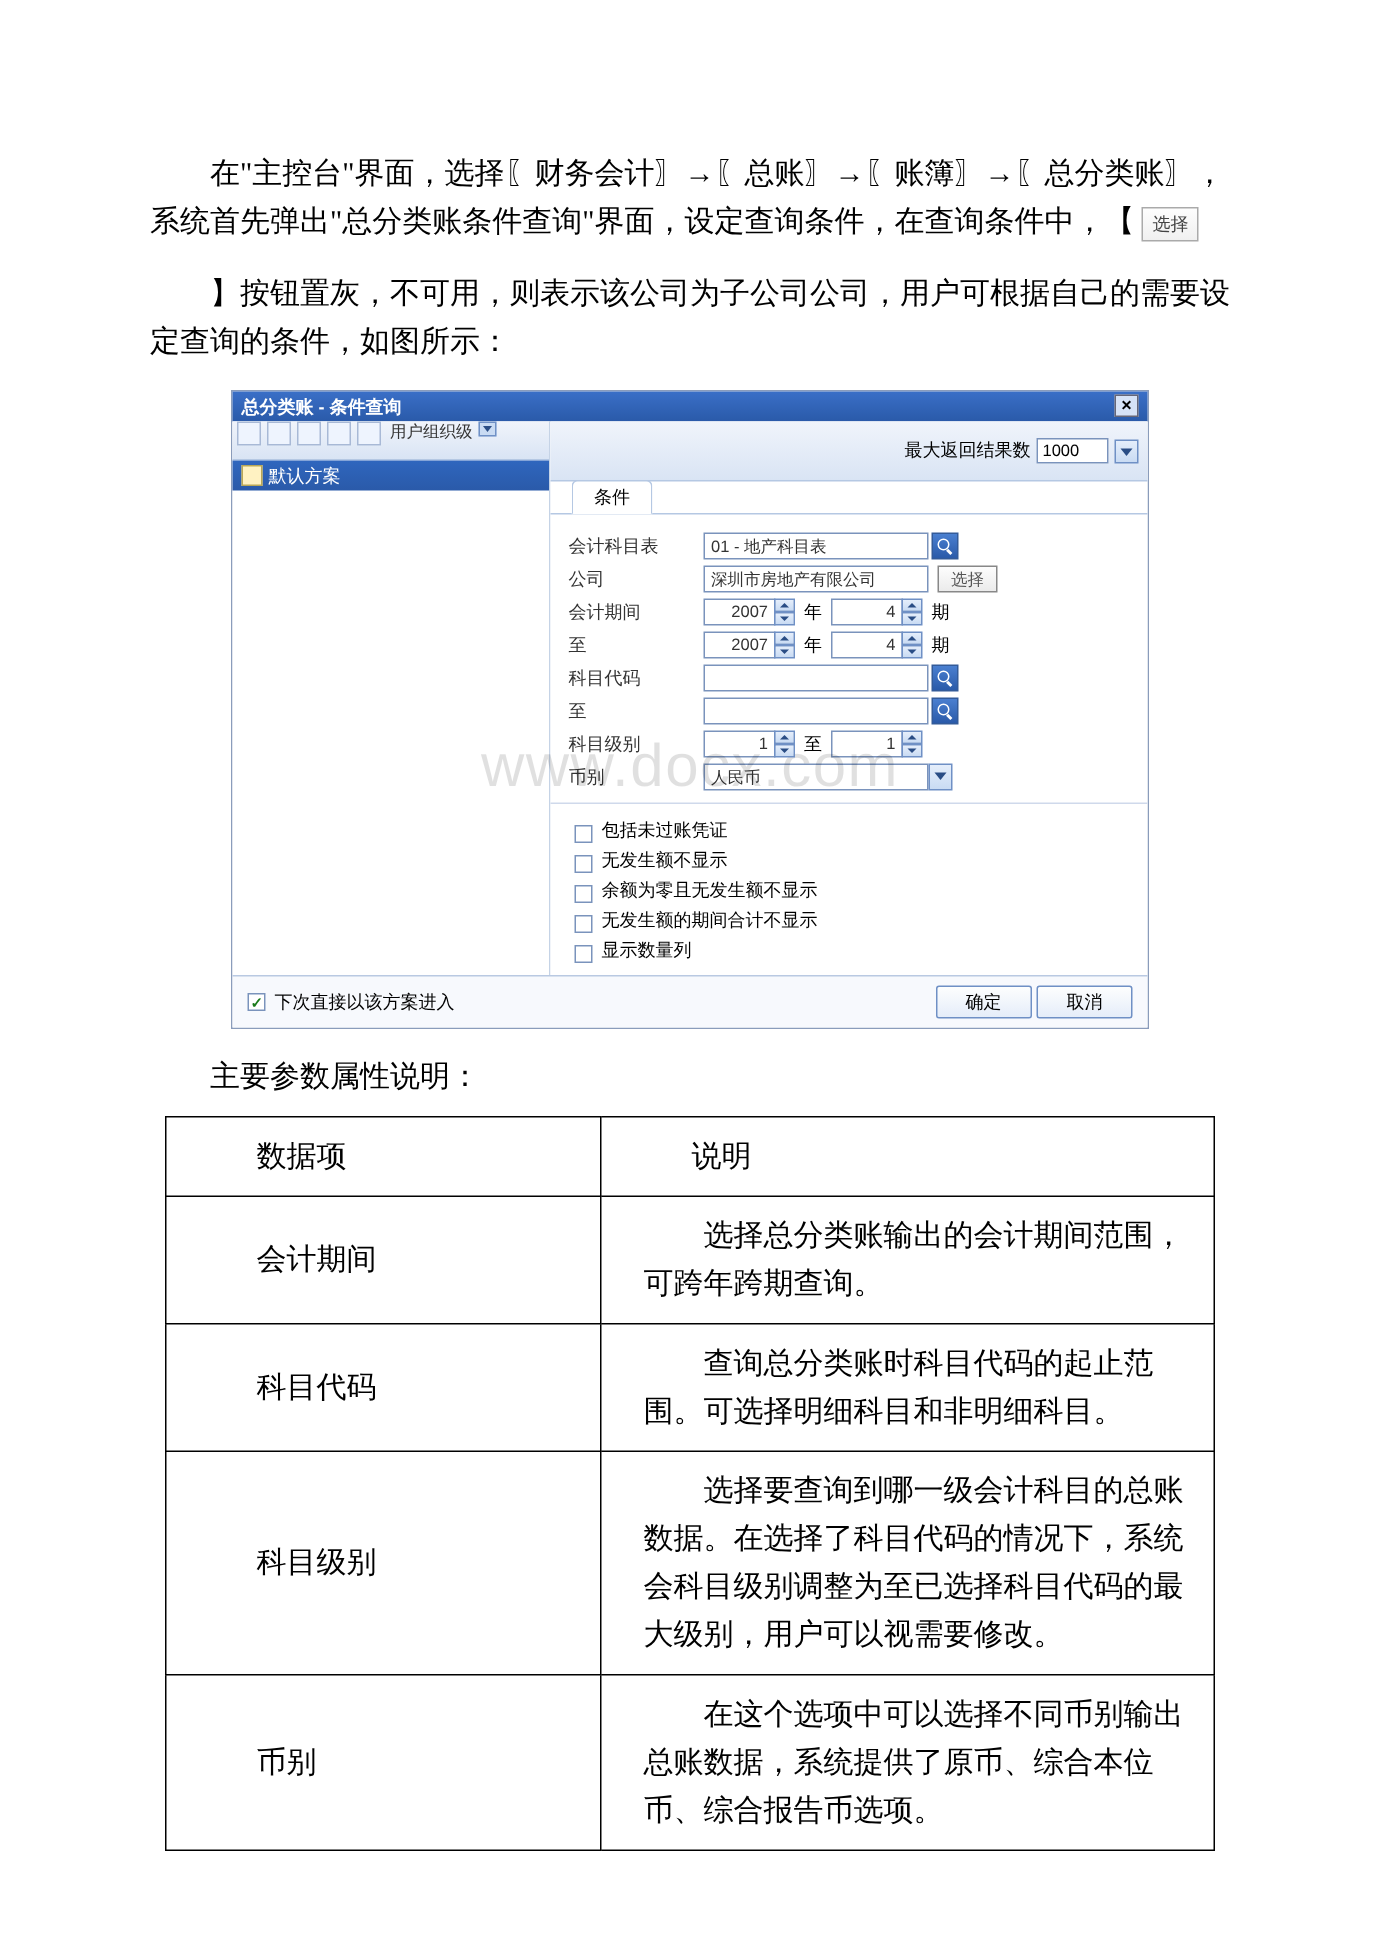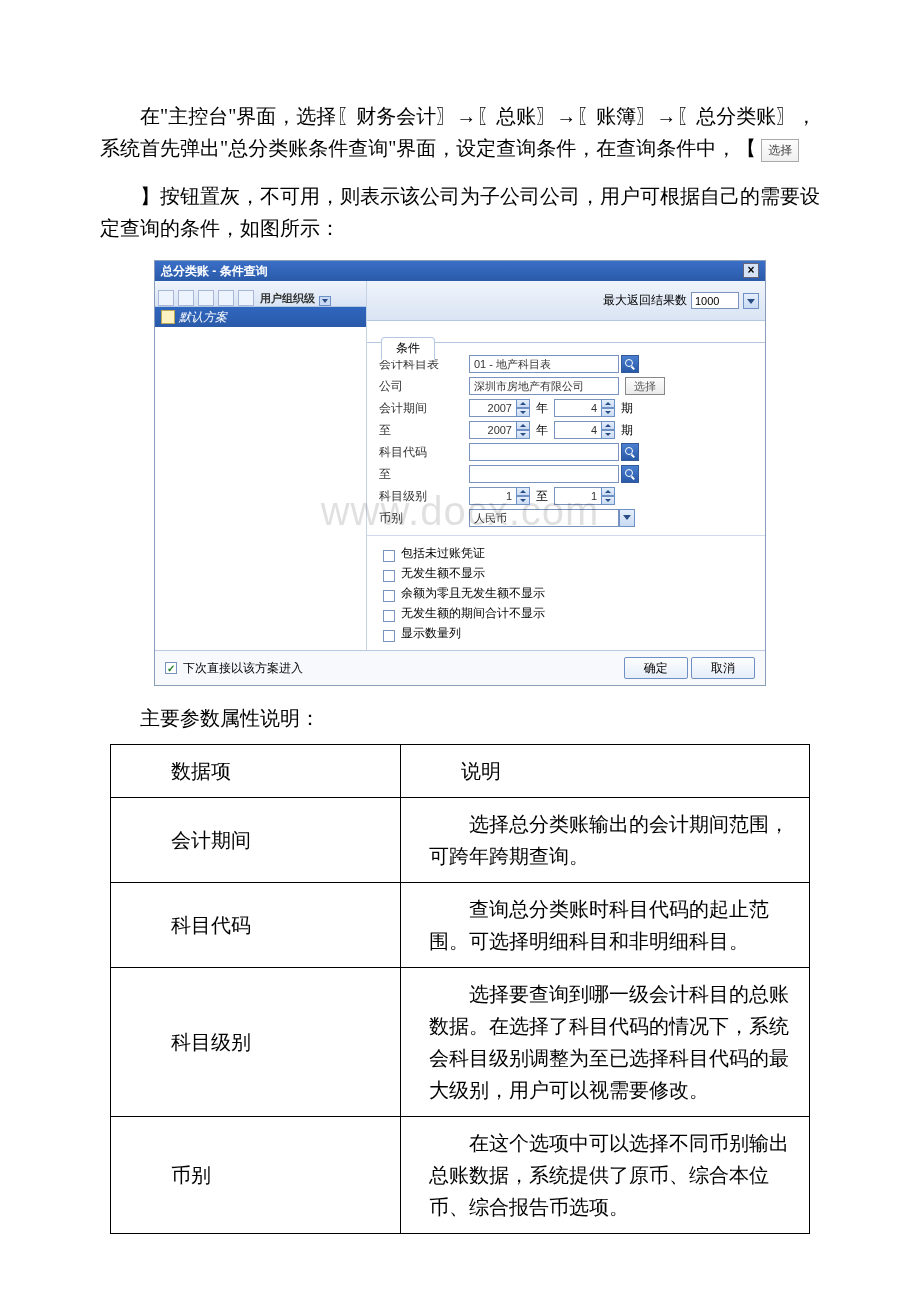--- a/index.html
+++ b/index.html
@@ -64,24 +64,23 @@
   .dlg-left {
     width: 212px;
     background: #fff;
     border-right: 1px solid #c5d3e6;
   }
   .dlg-toolbar {
     background: linear-gradient(#f0f4fb, #d9e4f4);
     border-bottom: 1px solid #b5c8e3;
     height: 26px;
     display: flex;
-    align-items: flex-end;
+    align-items: flex-start;
     padding: 0 3px;
     gap: 4px;
-    font-weight: bold;
   }
   .tb-icon {
     width: 16px; height: 16px;
     border: 1px solid #a8b9d6;
     background: #eef4fe;
   }
   .tb-text {
     font-size: 11px;
     color: #333;
     margin-left: 2px;
@@ -97,21 +96,21 @@
     position:absolute; left:2px; top:2px;
     border-left:3px solid transparent;
     border-right:3px solid transparent;
     border-top:4px solid #2a4d85;
   }
   .dlg-left-tree {
     background: linear-gradient(#2f66be,#2a5aa9);
     color: #fff;
     height: 20px;
     padding: 2px 6px;
-    display: flex; align-items:center; gap:4px;font-style:italic;
+    display: flex; align-items:center; gap:4px;
   }
   .tree-icon {
     width:14px;height:14px;background:#fff2c2;border:1px solid #b9a756;
   }
   
   .dlg-right {
     flex:1;
     background:#fff;
   }
   .dlg-right-top {
@@ -150,21 +149,21 @@
     border-bottom:1px solid #b5c8e3;
   }
   .tab {
     background:#fff;
     border:1px solid #b5c8e3;
     border-bottom:1px solid #fff;
     border-radius:4px 4px 0 0;
     padding:2px 14px;
     font-size:12px;
     position:relative;
-    top:18px;
+    top:1px;
   }
   .form-area {
     padding:10px 12px 8px 12px;
   }
   .form-row {
     display:flex;
     align-items:center;
     height:22px;
     margin-bottom:0px;
   }

